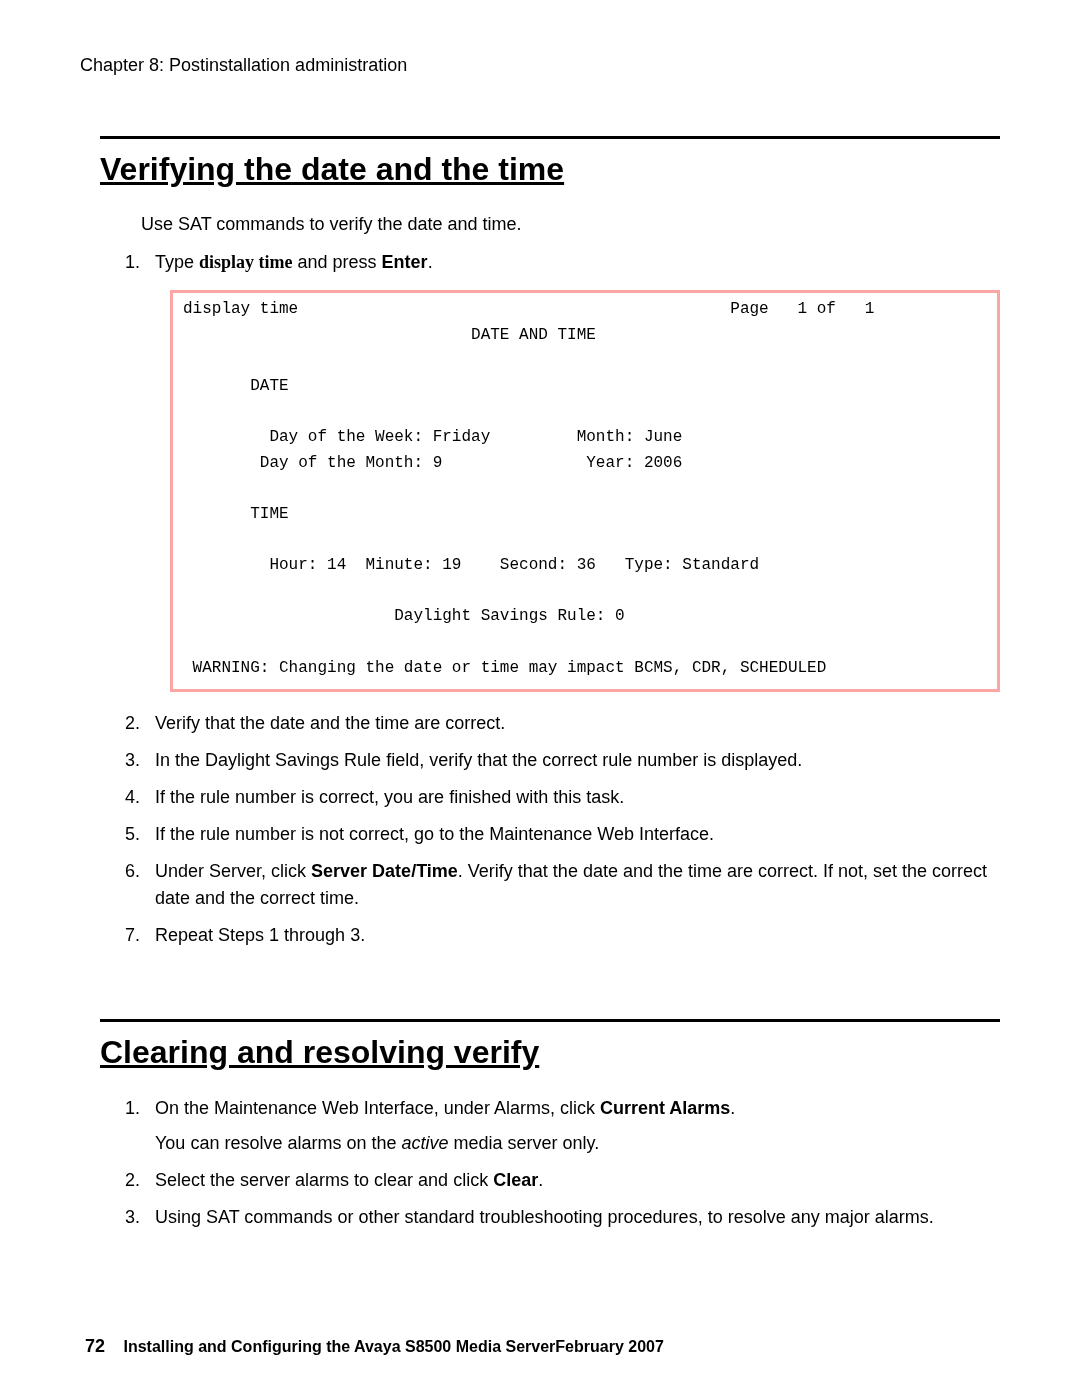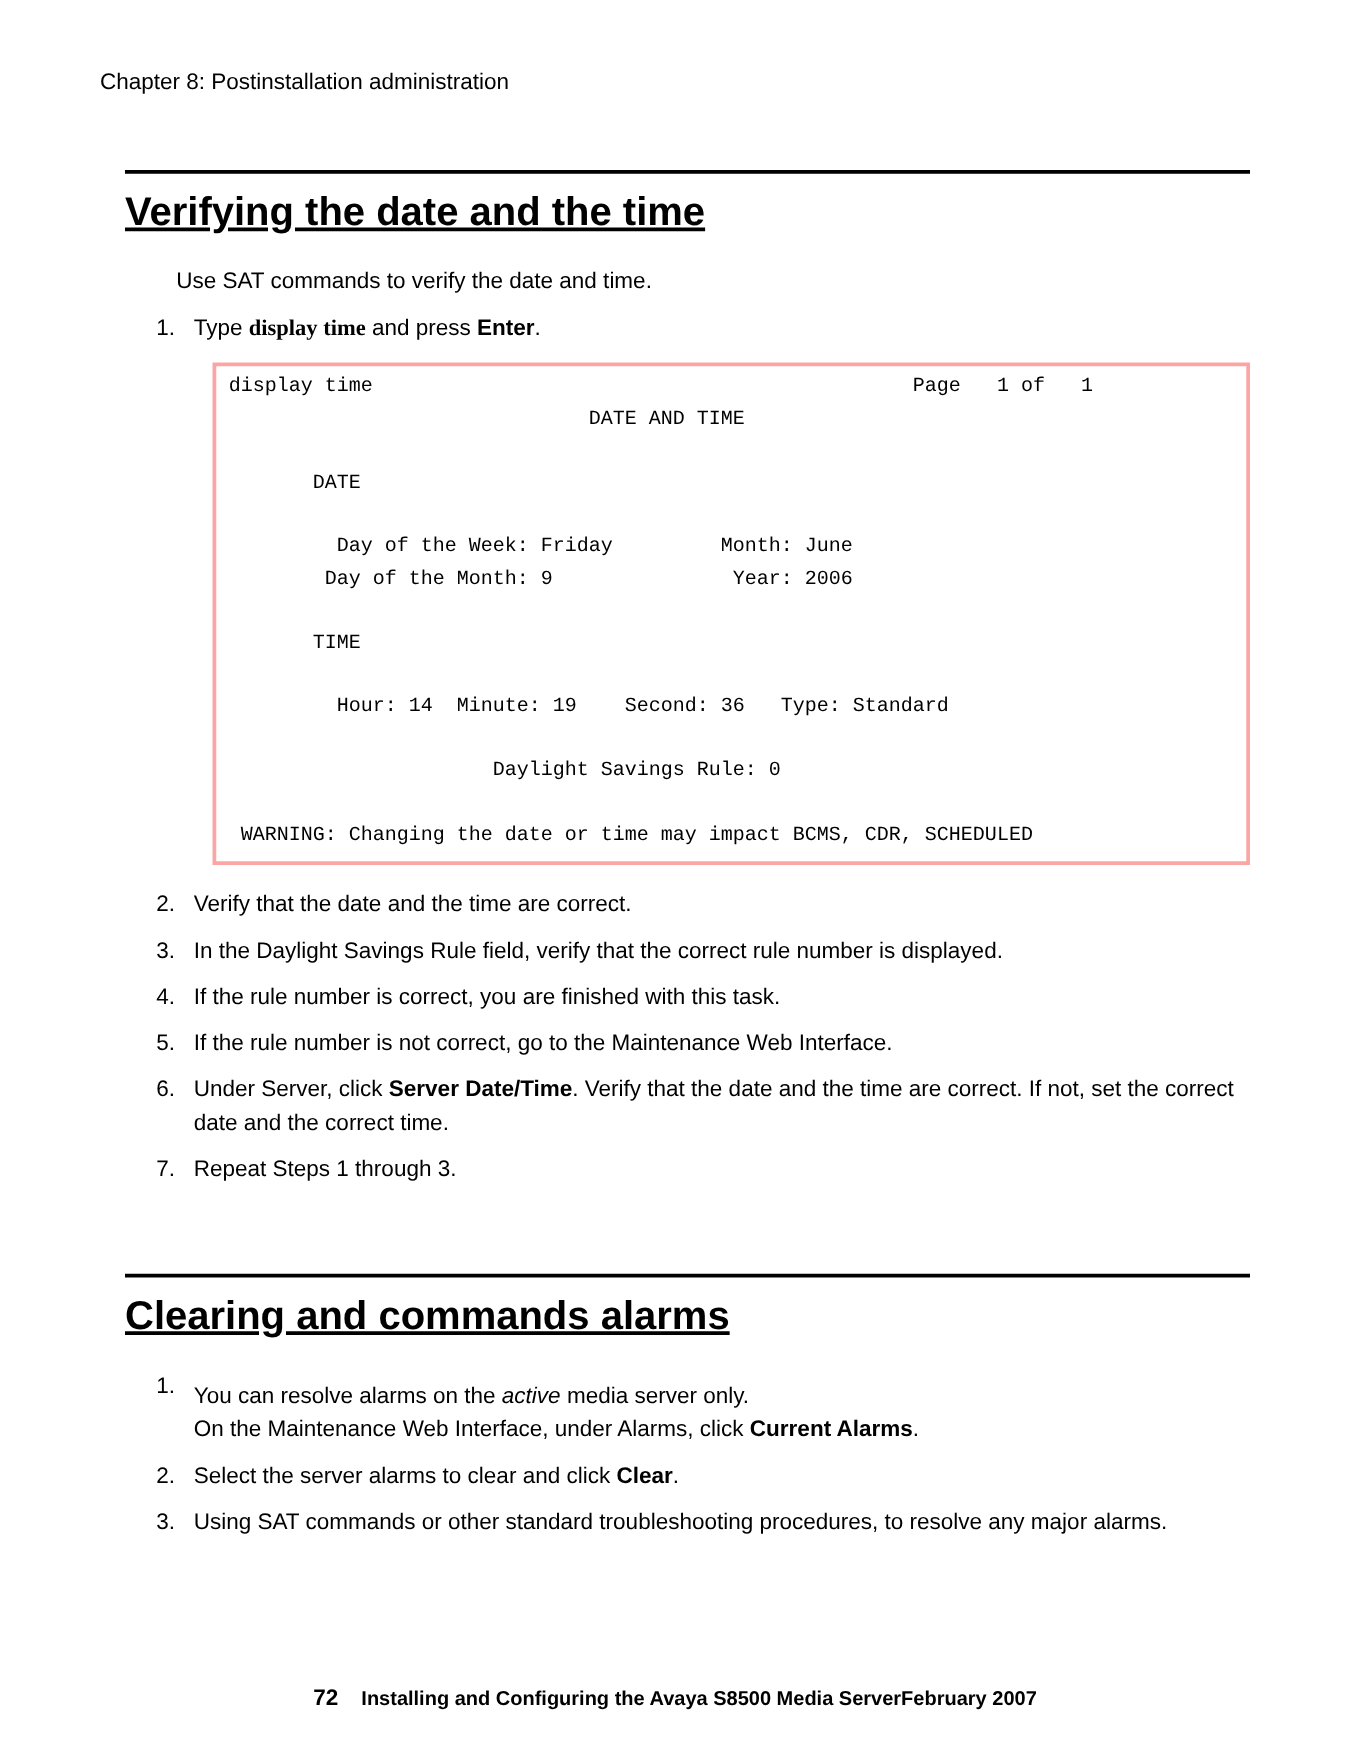--- a/index.html
+++ b/index.html
@@ -64,25 +64,25 @@
     font-family: "Courier New", Courier, monospace;
     font-size: 16px;
     line-height: 1.6;
     white-space: pre;
     padding: 4px 10px 8px 10px;
     margin: 14px 0 18px 90px;
     overflow: hidden;
   }
   .footer {
     position: absolute;
-    bottom: 28px;
+    bottom: 40px;
     left: 85px;
     right: 85px;
     display: flex;
-    justify-content: center;
+    justify-content: flex-start;
     align-items: baseline;
     font-size: 16px;
   }
   .footer .pg {
     font-weight: bold;
     font-size: 18px;
     margin-right: 14px;
   }
   .footer .doc {
     font-weight: bold;
@@ -161,32 +161,32 @@
     <div class="step-item">
       <div class="step-num">7.</div>
       <div class="step-txt">Repeat Steps 1 through 3.</div>
     </div>
   </div>
 
   <div class="spacer-lg"></div>
 
   <div class="ruleblock section-block">
     <hr class="rule">
-    <h1 class="section-title">Clearing and commands alarms</h1>
+    <h1 class="section-title">Clearing and resolving verify</h1>
   </div>
 
   <div class="step-list">
     <div class="step-item">
       <div class="step-num">1.</div>
       <div class="step-txt">
+        <div>
+          <span>On the Maintenance Web Interface, under Alarms, click </span><span class="bold">Current Alarms</span><span>.</span>
+        </div>
         <div style="margin-top:8px;">
           <span>You can resolve alarms on the </span><span class="italic">active</span><span> media server only.</span>
-        </div>
-        <div>
-          <span>On the Maintenance Web Interface, under Alarms, click </span><span class="bold">Current Alarms</span><span>.</span>
         </div>
       </div>
     </div>
     <div class="step-item">
       <div class="step-num">2.</div>
       <div class="step-txt">
         <span>Select the server alarms to clear and click </span><span class="bold">Clear</span><span>.</span>
       </div>
     </div>
     <div class="step-item">

